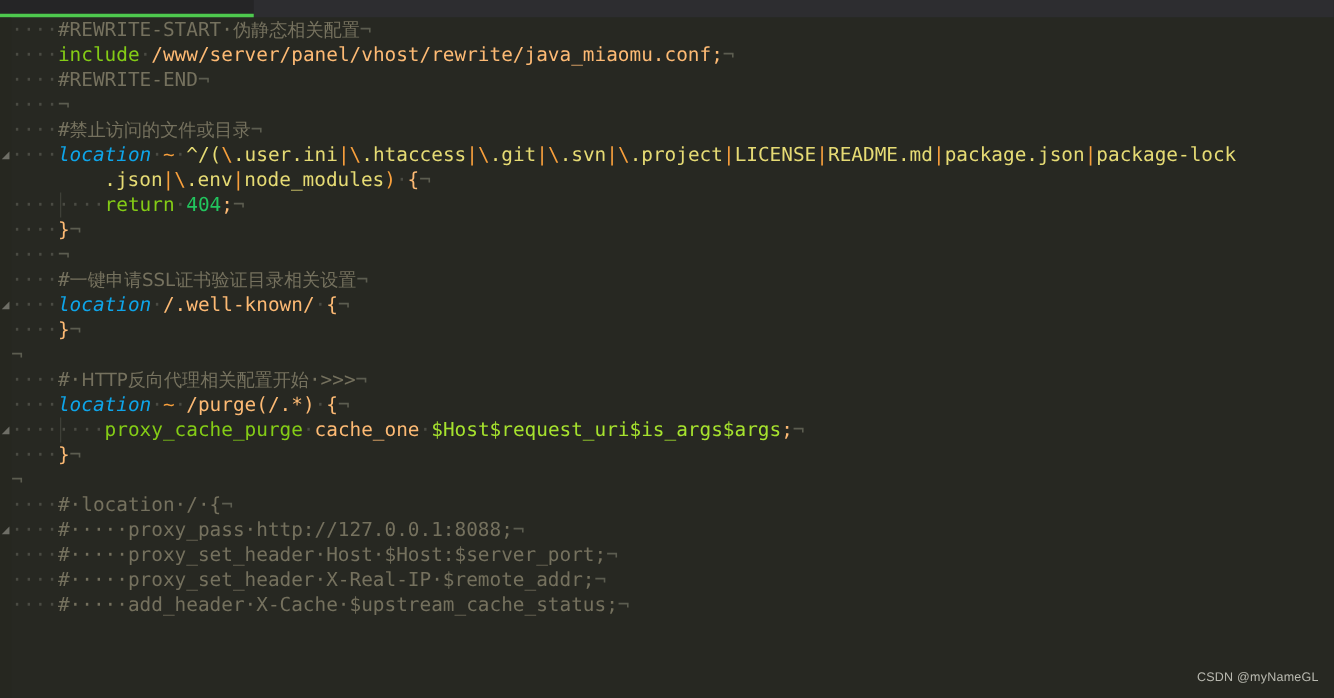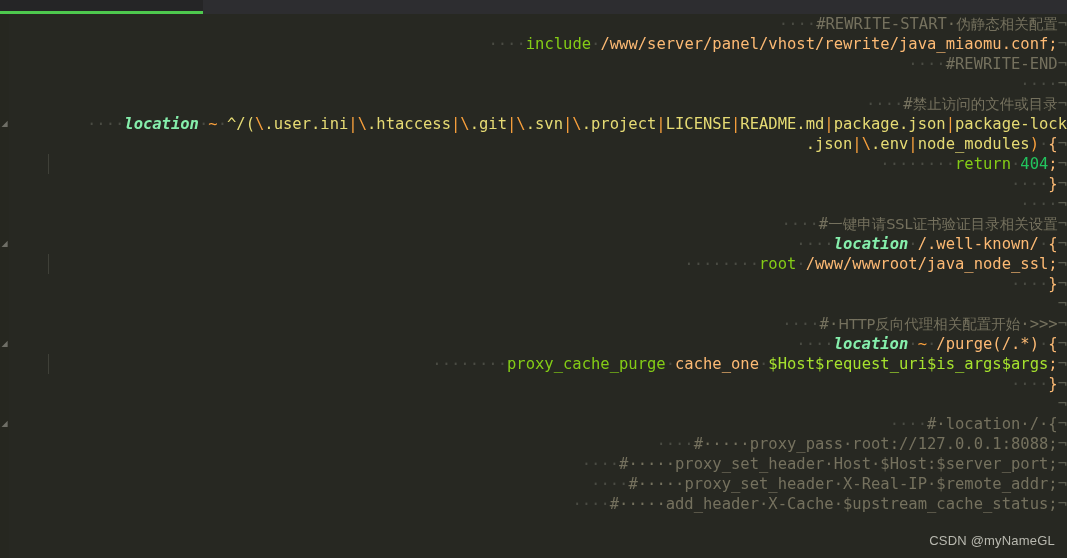--- a/index.html
+++ b/index.html
@@ -72,51 +72,50 @@
     width: 1058px;
   }
   .line {
     position: relative;
     height: 20px;
     line-height: 20px;
     font-size: 15.5px;
     white-space: pre;
     color: #f8f8f2;
     letter-spacing: 0px;
-    text-align: right;
   }
   
   .iguide {
     position: absolute;
     top: 0;
     width: 1px;
     height: 20px;
     background: #3f4038;
   }
 
   
   .ws      { color: #4a4b43; }      
   .eol     { color: #5c5d50; }      
   .cmt     { color: #75715e; }
   .kw      { color: #84cc16; }       
-  .loc     { color: #86efac; font-style: italic; font-weight: bold; }
+  .loc     { color: #0ea5e9; font-style: italic; }
   .str     { color: #e6db74; }
   .op      { color: #f9a03c; }
   .num     { color: #22c55e; }
   .var     { color: #a6e22e; }
   .plain   { color: #fdba74; }
   .cn      { font-family: "DejaVu Sans", "Liberation Sans", sans-serif; font-size: 14.5px; }
 
   
   #watermark {
     position: absolute;
     right: 12px;
     bottom: 10px;
     font-family: "Liberation Sans", sans-serif;
-    font-size: 13px;
+    font-size: 10px;
     color: #b9b9b0;
     letter-spacing: 0.2px;
   }
 </style>
 </head>
 <body>
 
 <div id="top-bar">
   <div id="top-bar-left" style="width: 202.73px;"></div>
   <div id="progress-bar" style="width: 202.73px;"></div>
@@ -135,29 +134,28 @@
       <div class="line"><span class="ws">····</span><span class="cmt">#REWRITE-END</span><span class="eol">¬</span></div>
       <div class="line"><span class="ws">····</span><span class="eol">¬</span></div>
       <div class="line"><span class="ws">····</span><span class="cmt">#</span><span class="cmt cn">禁止访问的文件或目录</span><span class="eol">¬</span></div>
       <div class="line"><span class="ws">····</span><span class="loc">location</span><span class="ws">·</span><span class="op">~</span><span class="ws">·</span><span class="str">^/(</span><span class="op">\</span><span class="str">.user.ini</span><span class="op">|\</span><span class="str">.htaccess</span><span class="op">|\</span><span class="str">.git</span><span class="op">|\</span><span class="str">.svn</span><span class="op">|\</span><span class="str">.project</span><span class="op">|</span><span class="str">LICENSE</span><span class="op">|</span><span class="str">README.md</span><span class="op">|</span><span class="str">package.json</span><span class="op">|</span><span class="str">package-lock</span></div>
       <div class="line" style="padding-left: 74.4px;"><span class="str">.json</span><span class="op">|\</span><span class="str">.env</span><span class="op">|</span><span class="str">node_modules</span><span class="op">)</span><span class="ws">·</span><span class="plain">{</span><span class="eol">¬</span></div>
       <div class="line"><span class="iguide" style="left: 39.2px;"></span><span class="ws">····</span><span class="ws">····</span><span class="kw">return</span><span class="ws">·</span><span class="num">404</span><span class="plain">;</span><span class="eol">¬</span></div>
       <div class="line"><span class="ws">····</span><span class="plain">}</span><span class="eol">¬</span></div>
       <div class="line"><span class="ws">····</span><span class="eol">¬</span></div>
       <div class="line"><span class="ws">····</span><span class="cmt">#</span><span class="cmt cn">一键申请SSL证书验证目录相关设置</span><span class="eol">¬</span></div>
       <div class="line"><span class="ws">····</span><span class="loc">location</span><span class="ws">·</span><span class="plain">/.well-known/</span><span class="ws">·</span><span class="plain">{</span><span class="eol">¬</span></div>
-      <div class="line"><span class="iguide" style="left: 39.2px;"></span><span class="ws">····</span><span class="ws">····</span><span class="kw">root</span><span class="ws">·</span><span class="plain">/www/wwwroot/java_node_ssl;</span><span class="eol">¬</span></div>
       <div class="line"><span class="ws">····</span><span class="plain">}</span><span class="eol">¬</span></div>
       <div class="line"><span class="eol">¬</span></div>
       <div class="line"><span class="ws">····</span><span class="cmt">#</span><span class="cmt">·</span><span class="cmt cn">HTTP反向代理相关配置开始</span><span class="cmt">·&gt;&gt;&gt;</span><span class="eol">¬</span></div>
       <div class="line"><span class="ws">····</span><span class="loc">location</span><span class="ws">·</span><span class="op">~</span><span class="ws">·</span><span class="plain">/purge(/.*)</span><span class="ws">·</span><span class="plain">{</span><span class="eol">¬</span></div>
       <div class="line"><span class="iguide" style="left: 39.2px;"></span><span class="ws">····</span><span class="ws">····</span><span class="kw">proxy_cache_purge</span><span class="ws">·</span><span class="plain">cache_one</span><span class="ws">·</span><span class="var">$Host$request_uri$is_args$args</span><span class="plain">;</span><span class="eol">¬</span></div>
       <div class="line"><span class="ws">····</span><span class="plain">}</span><span class="eol">¬</span></div>
       <div class="line"><span class="eol">¬</span></div>
       <div class="line"><span class="ws">····</span><span class="cmt">#·location·/·{</span><span class="eol">¬</span></div>
-      <div class="line"><span class="ws">····</span><span class="cmt">#·····proxy_pass·root://127.0.0.1:8088;</span><span class="eol">¬</span></div>
+      <div class="line"><span class="ws">····</span><span class="cmt">#·····proxy_pass·http://127.0.0.1:8088;</span><span class="eol">¬</span></div>
       <div class="line"><span class="ws">····</span><span class="cmt">#·····proxy_set_header·Host·$Host:$server_port;</span><span class="eol">¬</span></div>
       <div class="line"><span class="ws">····</span><span class="cmt">#·····proxy_set_header·X-Real-IP·$remote_addr;</span><span class="eol">¬</span></div>
       <div class="line"><span class="ws">····</span><span class="cmt">#·····add_header·X-Cache·$upstream_cache_status;</span><span class="eol">¬</span></div>
     </div>
 </div>
 
 <div id="watermark">CSDN @myNameGL</div>
 
 </body></html>

